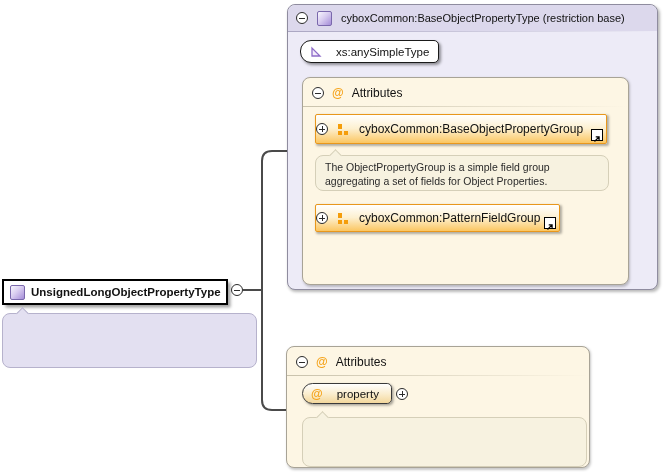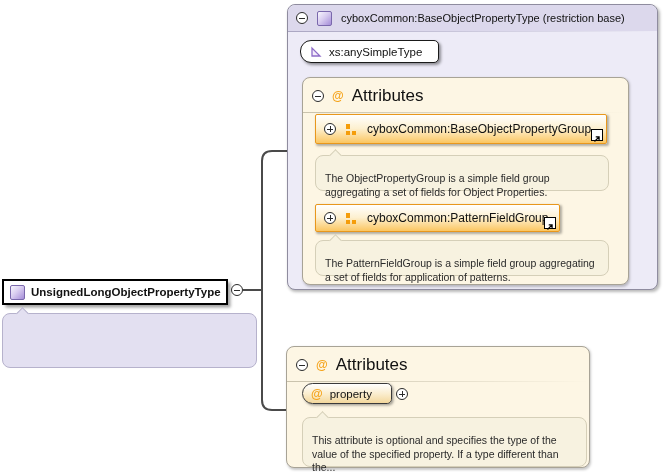--- a/index.html
+++ b/index.html
@@ -39,46 +39,46 @@
   .main-box{position:absolute;left:287px;top:4px;width:371px;height:286px;box-sizing:border-box;
         background:#edebf7;border:1px solid #8f8c9f;border-radius:8px;
         box-shadow:1.5px 2px 3px rgba(0,0,0,0.28);z-index:1;}
   .main-header{display:flex;align-items:center;gap:9px;height:26px;padding-left:8px;
         background:#dcd8ec;border-radius:8px 8px 0 0;}
   .main-title{font-size:11px;color:#111;white-space:nowrap;}
   .hdr-sep{height:1px;margin:0;background:linear-gradient(to right,#aaa6c2,rgba(214,211,232,0));}
   .hdr-sep.light{background:linear-gradient(to right,#c9c2ac,rgba(201,194,172,0));}
 
   
-  .pill{position:absolute;display:flex;align-items:center;gap:7px;box-sizing:border-box;
+  .pill{position:absolute;display:flex;align-items:center;gap:14px;box-sizing:border-box;
         background:#fff;border:1.5px solid #1a1a1a;border-radius:11px 5px 5px 11px;
         box-shadow:2px 2px 3px rgba(0,0,0,0.4);padding:0 10px 0 8px;z-index:2;}
   .pill .lbl{font-size:11.5px;color:#111;white-space:nowrap;}
   .pill.attr-pill{border-width:1px;border-color:#3a3a3a;
         background:linear-gradient(180deg,#ffffff 0%,#faeccb 55%,#f3d79c 100%);
         box-shadow:1.5px 1.5px 2.5px rgba(0,0,0,0.35);}
   .tri-icon{flex:0 0 auto;}
 
   
   .attr-panel{position:absolute;box-sizing:border-box;background:#fdf6e4;border:1px solid #a8a396;
         border-radius:8px;box-shadow:1px 1.5px 2.5px rgba(0,0,0,0.22);z-index:1;}
   .attr-header{display:flex;align-items:center;gap:8px;padding:8px 0 6px 9px;}
-  .attr-header .txt{font-size:17px;color:#111;}
+  .attr-header .txt{font-size:12px;color:#111;}
 
   
   .group-row{position:absolute;box-sizing:border-box;display:flex;align-items:center;gap:10px;
-        padding-left:8px;border:1px solid #e8971c;border-radius:2px;
+        border:1px solid #e8971c;border-radius:2px;
         background:linear-gradient(180deg,#ffffff 0%,#fdf0d0 48%,#fbc661 100%);
         box-shadow:1.5px 1.5px 2.5px rgba(0,0,0,0.3);z-index:2;}
   .group-row .lbl{font-size:12px;color:#111;white-space:nowrap;}
   .link-arrow{position:absolute;right:3px;bottom:2px;width:12px;height:12px;box-sizing:border-box;
         background:#fff;border:1px solid #000;}
 
   
-  .callout{position:absolute;box-sizing:border-box;border-radius:8px;padding:16px 9px;
+  .callout{position:absolute;box-sizing:border-box;border-radius:8px;padding:5px 9px;
         font-size:10.5px;line-height:1.3;color:#2a2a2a;z-index:2;}
   .callout.cream{background:#f7f2e0;border:1px solid #d5cfb8;}
   .callout.lav{background:#e3e0f1;border:1px solid #b6b2cc;}
   .pointer{position:absolute;top:-5.5px;left:15px;width:9px;height:9px;transform:rotate(45deg);
         box-sizing:border-box;}
   .pointer.cream{background:#f7f2e0;border-left:1px solid #d5cfb8;border-top:1px solid #d5cfb8;}
   .pointer.lav{background:#e3e0f1;border-left:1px solid #b6b2cc;border-top:1px solid #b6b2cc;}
 
   
   .element-box{position:absolute;left:2px;top:279px;width:226px;height:26px;box-sizing:border-box;
@@ -151,44 +151,39 @@
         <i class="gc"></i>
     </span>
     <span class="lbl">cyboxCommon:PatternFieldGroup</span>
     <span class="link-arrow">
       <svg width="10" height="10" viewBox="0 0 12 12">
         <path d="M3 9 L8.5 3.5 M4.5 3.5 H8.5 V7.5" stroke="#000" stroke-width="1.5" fill="none"></path>
       </svg>
     </span>
   </div>
 
-  <div class="callout cream" style="left:315px;top:240px;width:294px;height:36px;">
-    <span class="pointer cream"></span>
-    <span>The PatternFieldGroup is a simple field group aggregating a set of fields for application of patterns.</span>
-  </div>
 
 
   <div class="attr-panel" style="left:286px;top:346px;width:304px;height:122px;">
     <div class="attr-header">
       <span class="circ"></span>
       <span class="at-icon">@</span>
       <span class="txt">Attributes</span>
     </div>
     <div class="hdr-sep light"></div>
   </div>
 
   <div class="pill attr-pill" style="left:302px;top:383px;width:90px;height:21px;">
     <span class="at-icon">@</span>
     <span class="lbl">property</span>
   </div>
   <span class="circ plus float" style="left:396px;top:388px;"></span>
 
   <div class="callout cream" style="left:302px;top:417px;width:285px;height:50px;">
     <span class="pointer cream"></span>
-    <span>This attribute is optional and specifies the type of the value of the specified property. If a type different than the...</span>
   </div>
 
   <div class="element-box">
     <span class="type-square"></span>
     <span class="lbl">UnsignedLongObjectPropertyType</span>
   </div>
 
   <div class="callout lav" style="left:2px;top:313px;width:255px;height:55px;">
     <span class="pointer lav"></span>
   </div>

